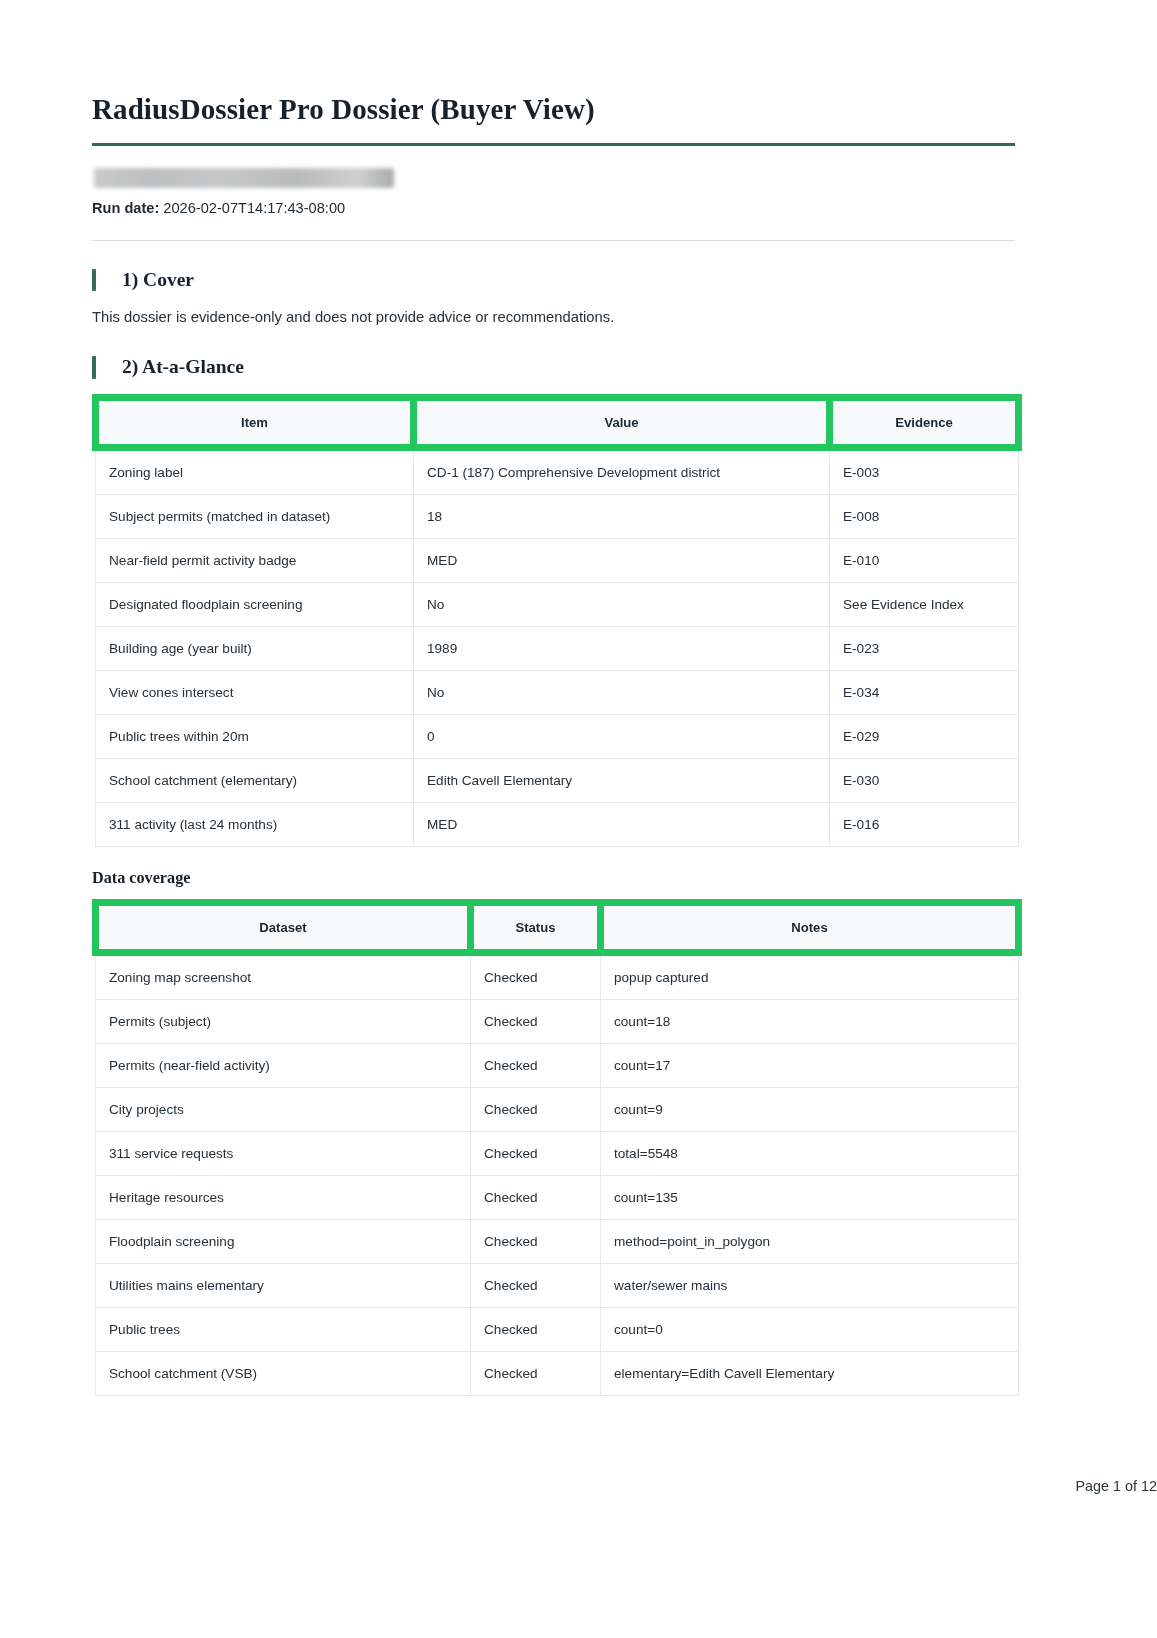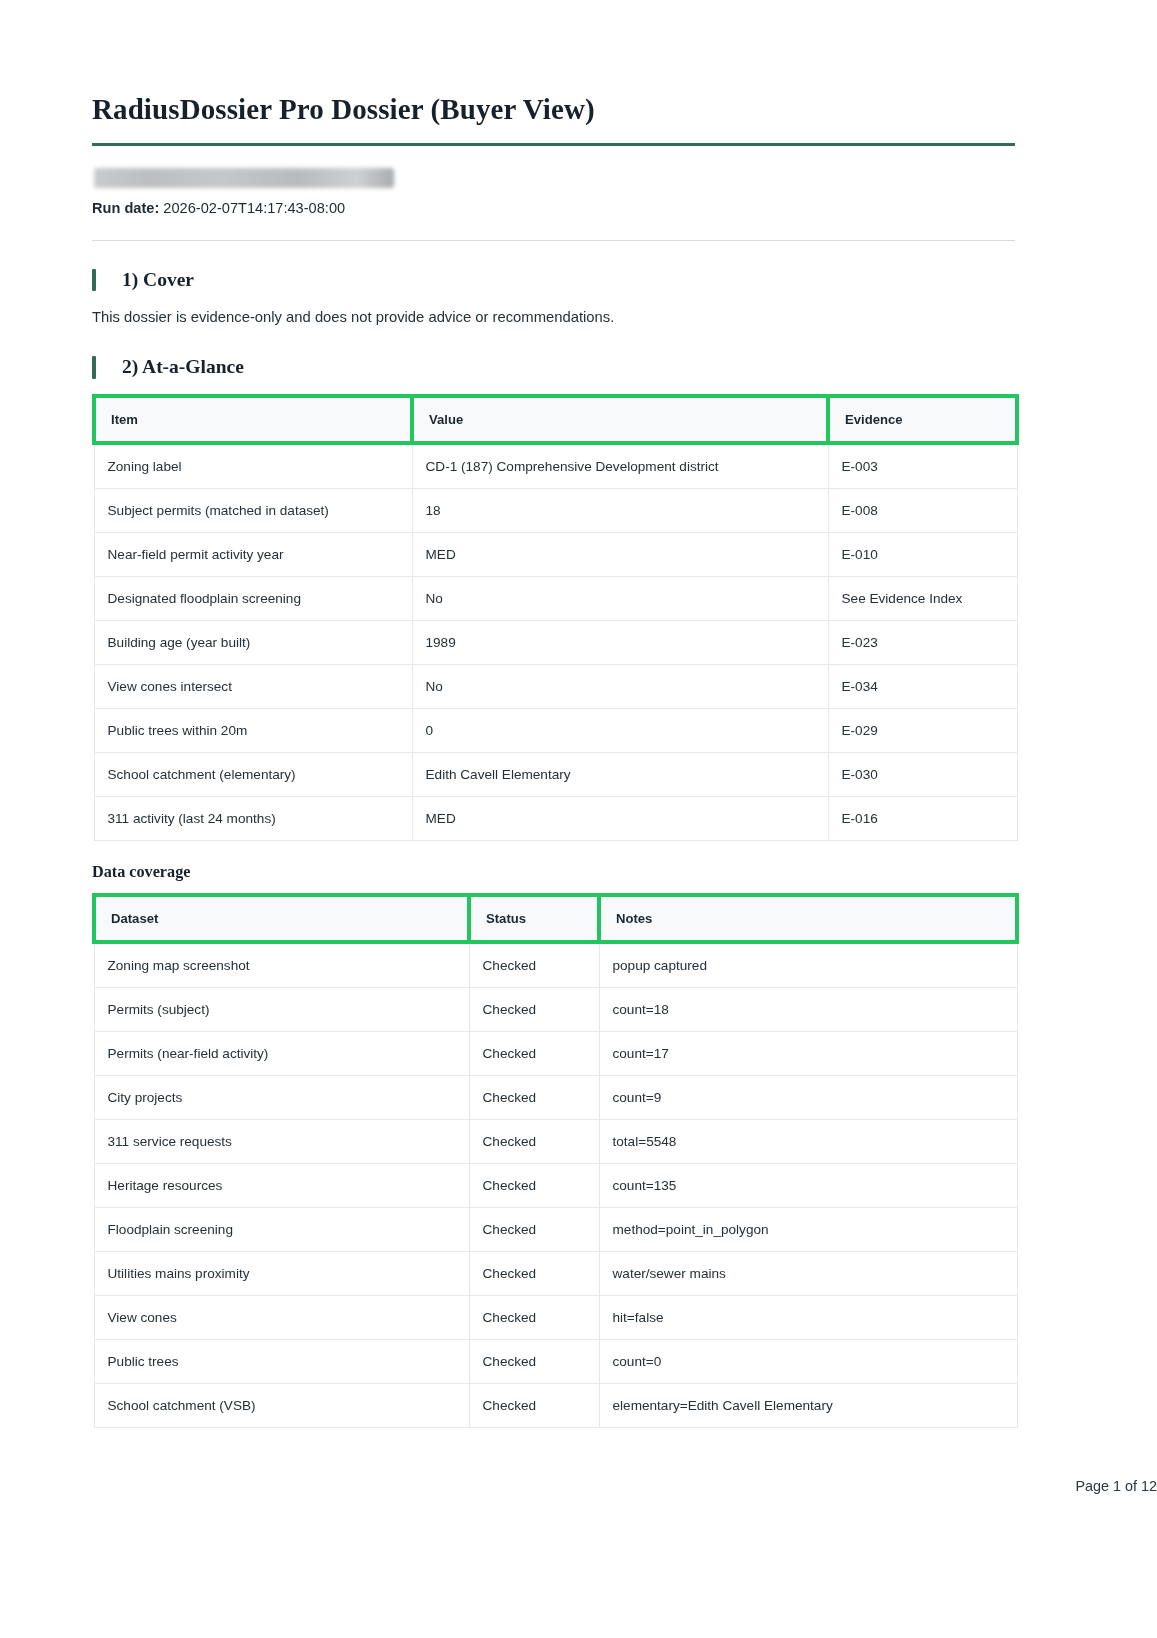--- a/index.html
+++ b/index.html
@@ -98,26 +98,26 @@
   }
   
   table.grid {
     border-collapse: collapse;
     width: 923px;
     table-layout: fixed;
     font-size: 13.6px;
   }
   table.grid th {
     background: #f7f9fa;
-    text-align: left;
+    text-align: center;
     font-weight: bold;
     font-size: 13.1px;
     color: #1b2832;
     padding: 12px 15px;
-    border: 4px solid #22c55e;
+    border: 7px solid #22c55e;
     vertical-align: middle;
     height: 19px;
   }
   table.grid td {
     padding: 12px 13px;
     border: 1px solid #e4e9ec;
     color: #263038;
     vertical-align: middle;
     height: 19px;
     white-space: nowrap;
@@ -189,21 +189,21 @@
           <td>Zoning label</td>
           <td>CD-1 (187) Comprehensive Development district</td>
           <td>E-003</td>
         </tr>
         <tr>
           <td>Subject permits (matched in dataset)</td>
           <td>18</td>
           <td>E-008</td>
         </tr>
         <tr>
-          <td>Near-field permit activity year</td>
+          <td>Near-field permit activity badge</td>
           <td>MED</td>
           <td>E-010</td>
         </tr>
         <tr>
           <td>Designated floodplain screening</td>
           <td>No</td>
           <td>See Evidence Index</td>
         </tr>
         <tr>
           <td>Building age (year built)</td>
@@ -278,28 +278,23 @@
           <td>Heritage resources</td>
           <td>Checked</td>
           <td>count=135</td>
         </tr>
         <tr>
           <td>Floodplain screening</td>
           <td>Checked</td>
           <td>method=point_in_polygon</td>
         </tr>
         <tr>
-          <td>Utilities mains proximity</td>
+          <td>Utilities mains elementary</td>
           <td>Checked</td>
           <td>water/sewer mains</td>
-        </tr>
-        <tr>
-          <td>View cones</td>
-          <td>Checked</td>
-          <td>hit=false</td>
         </tr>
         <tr>
           <td>Public trees</td>
           <td>Checked</td>
           <td>count=0</td>
         </tr>
         <tr>
           <td>School catchment (VSB)</td>
           <td>Checked</td>
           <td>elementary=Edith Cavell Elementary</td>

